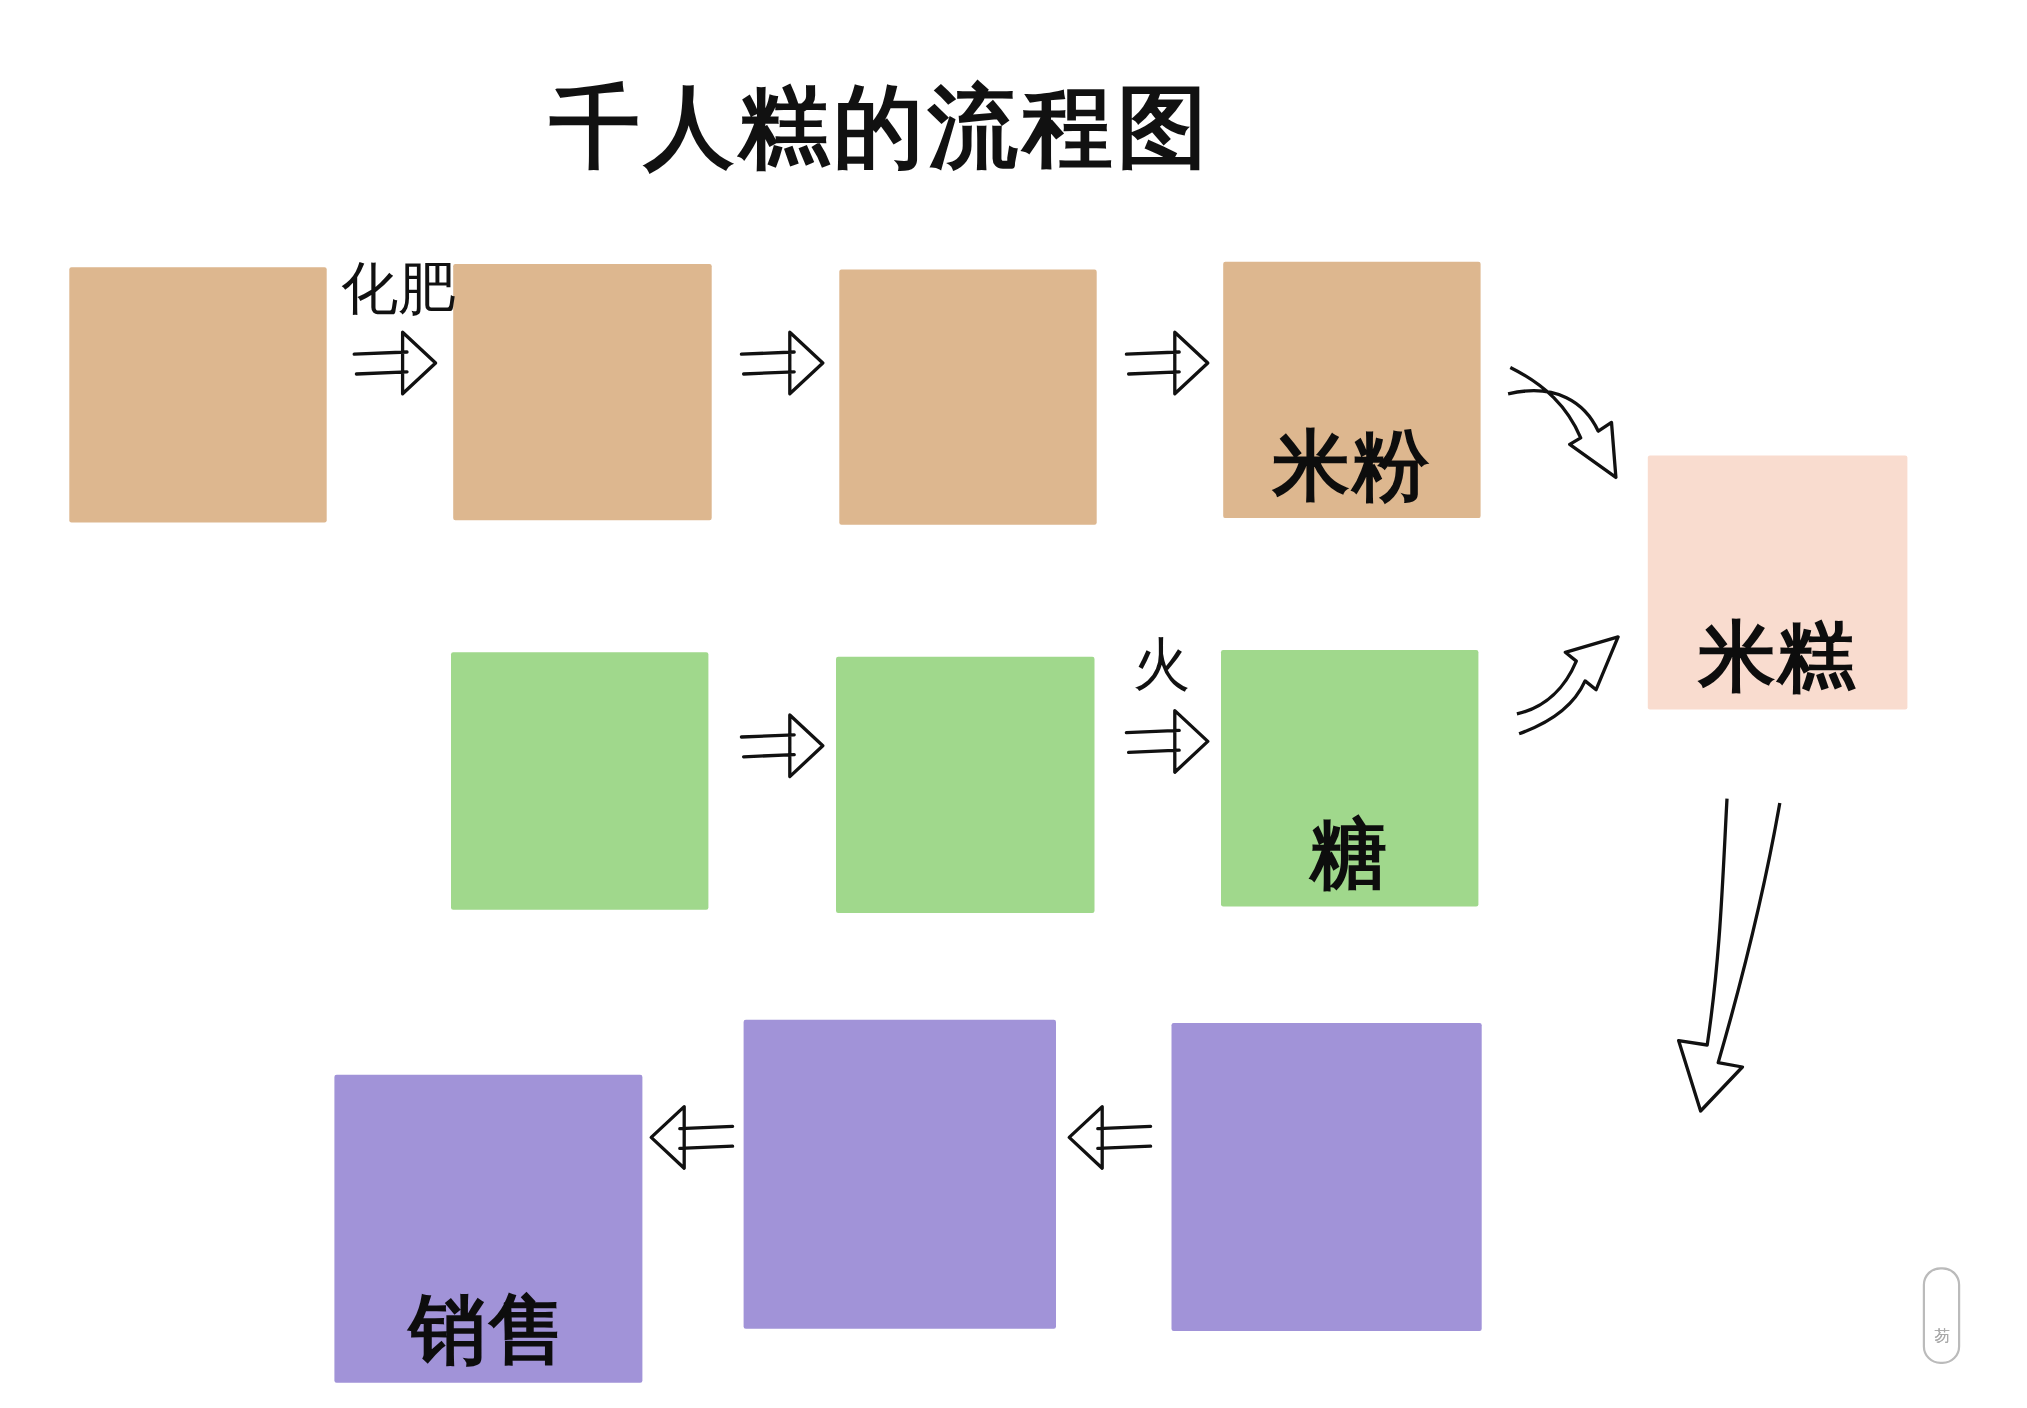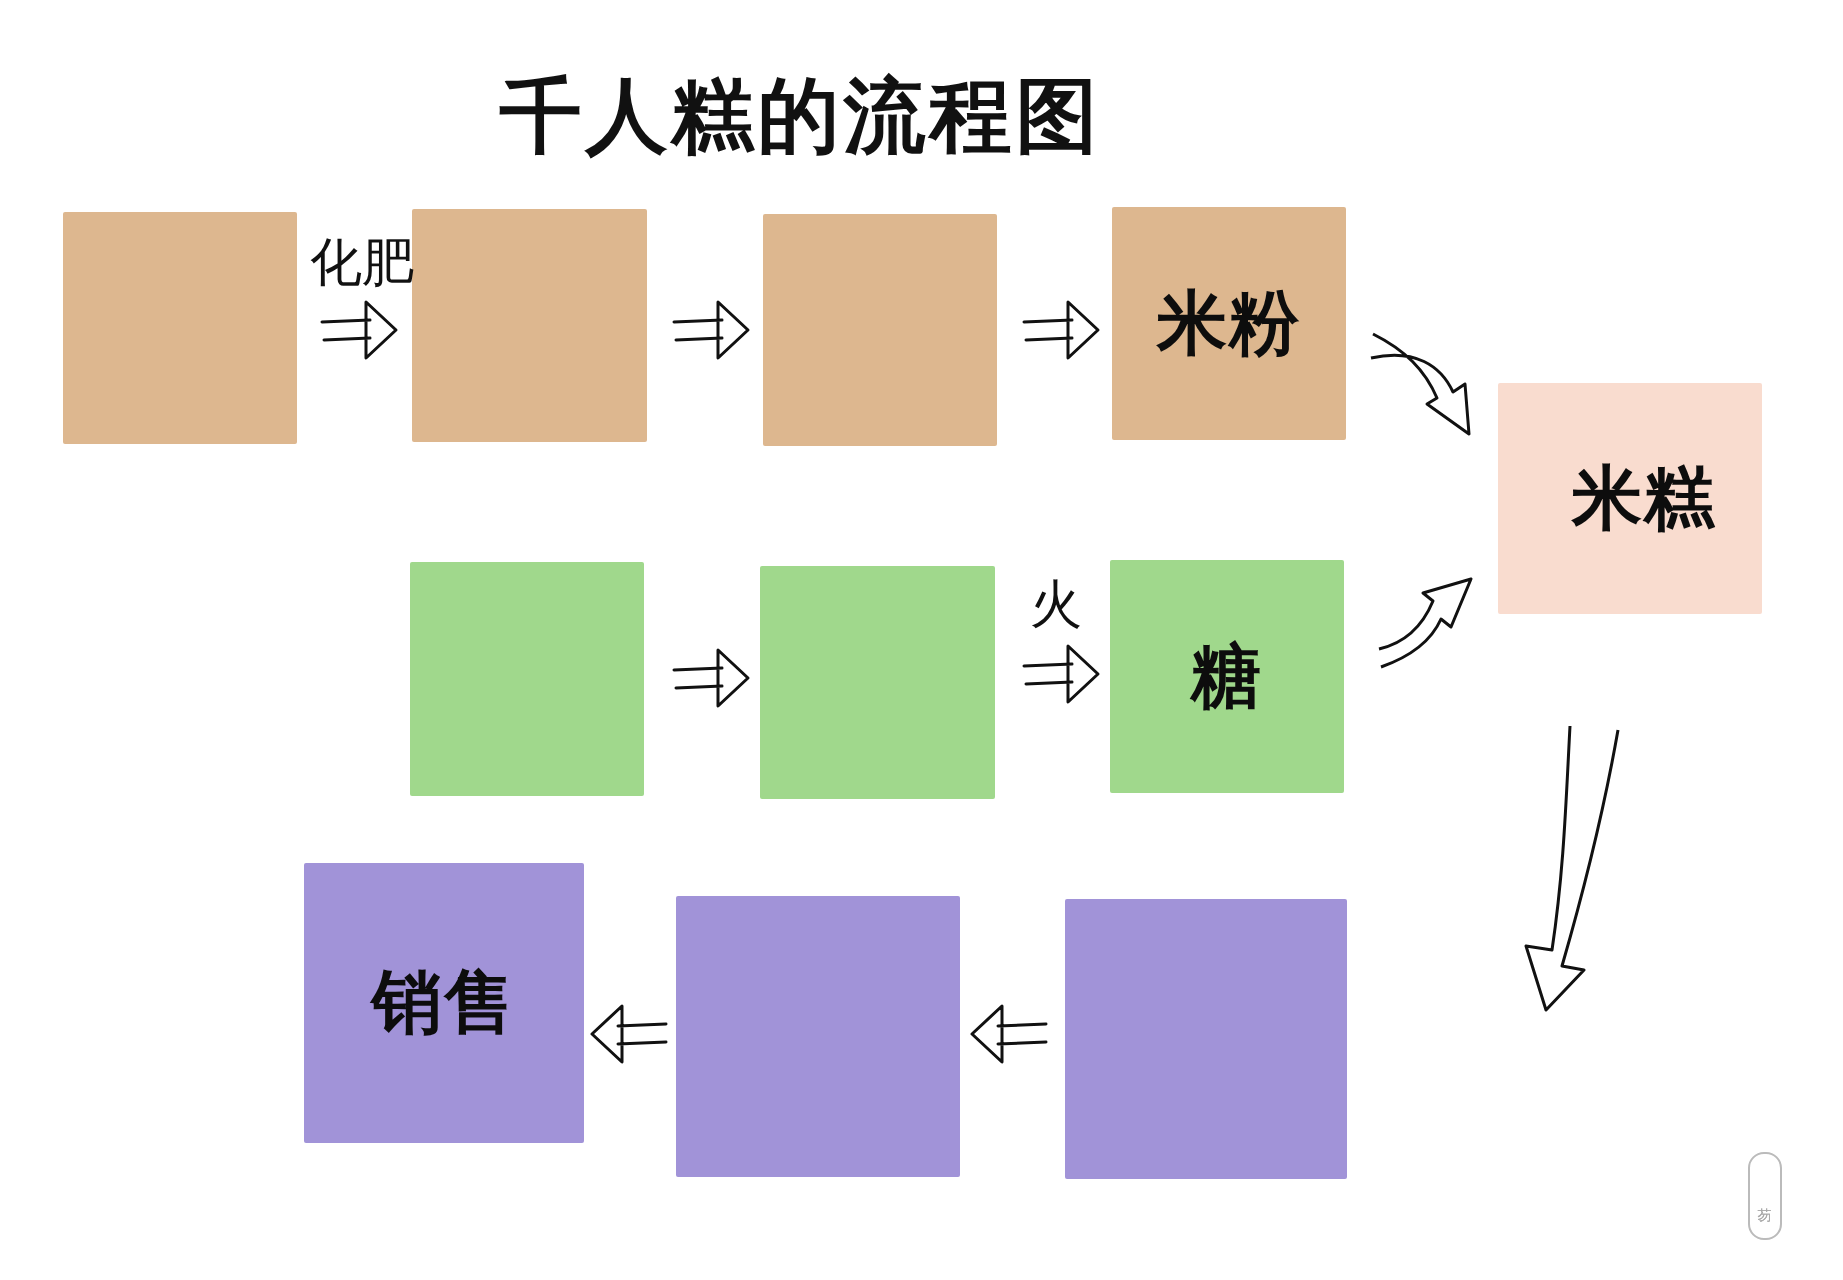--- a/index.html
+++ b/index.html
@@ -1,27 +1,27 @@
 <!DOCTYPE html>
 <html><head>
 <meta charset="utf-8">
 <style>
   html, body { margin: 0; padding: 0; background: #ffffff; }
   body { width: 1843px; height: 1280px; position: relative; overflow: hidden;
          font-family: "DejaVu Sans", sans-serif; }
   .title { position: absolute; left: 0; width: 1601px; top: 62px; text-align: center;
            font-size: 82px; font-weight: bold; letter-spacing: 4px; color: #111;
            font-family: "DejaVu Sans", sans-serif; }
-  .box { position: absolute; display: flex; align-items: center; justify-content: center;
-         border-radius: 2px; }
+  .box { position: absolute; display: flex; align-items: flex-end; justify-content: center;
+         border-radius: 2px; margin-top: 31px; }
   .box .lbl { font-size: 70px; font-weight: bold; color: #0d0d0d; letter-spacing: 2px; }
   .tan { background: #DDB78F; }
   .green { background: #A0D88C; }
   .purple { background: #A193D8; }
-  .pink { background: #F9DCCF; padding-left: 28px; }
+  .pink { background: #F9DCCF; }
   .note { position: absolute; font-size: 52px; color: #111; font-family: "DejaVu Sans", sans-serif; }
   svg.arrow { position: absolute; overflow: visible; }
   .seal { position: absolute; left: 1748px; top: 1152px; width: 30px; height: 84px;
           border: 2px solid #bbb; border-radius: 16px; color: #aaa; font-size: 14px;
           display: flex; flex-direction: column; align-items: center; justify-content: center; line-height: 1.3; }
 </style>
 </head>
 <body>
 
 <div class="title">千人糕的流程图</div>
@@ -78,21 +78,21 @@
   <path d="M2 24 L50 22 M4 42 L50 40 M46 4 L76 32 L46 60 Z" fill="none" stroke="#111" stroke-width="3" stroke-linejoin="round" stroke-linecap="round"></path>
 </svg>
 <svg class="arrow" style="left:1022px;top:642px;" width="80" height="64" viewBox="0 0 80 64">
   <path d="M2 24 L50 22 M4 42 L50 40 M46 4 L76 32 L46 60 Z" fill="none" stroke="#111" stroke-width="3" stroke-linejoin="round" stroke-linecap="round"></path>
 </svg>
 
 <svg class="arrow" style="left:1480px;top:720px;" width="150" height="300" viewBox="0 0 150 300">
   <path d="M90 6 C86 80 84 150 72 230 L46 226 L66 290 L104 250 L82 246 C104 170 124 90 138 10" fill="#fff" stroke="#111" stroke-width="3" stroke-linejoin="round"></path>
 </svg>
 
-<div class="box purple" style="left:304px;top:863px;width:280px;height:280px;">
+<div class="box purple" style="left:304px;top:946px;width:280px;height:280px;">
     <span class="lbl">销售</span>
   </div>
 <div class="box purple" style="left:676px;top:896px;width:284px;height:281px;">
     <span class="lbl"></span>
   </div>
 <div class="box purple" style="left:1065px;top:899px;width:282px;height:280px;">
     <span class="lbl"></span>
   </div>
 
 <svg class="arrow" style="left:588px;top:1002px;" width="80" height="64" viewBox="0 0 80 64">

